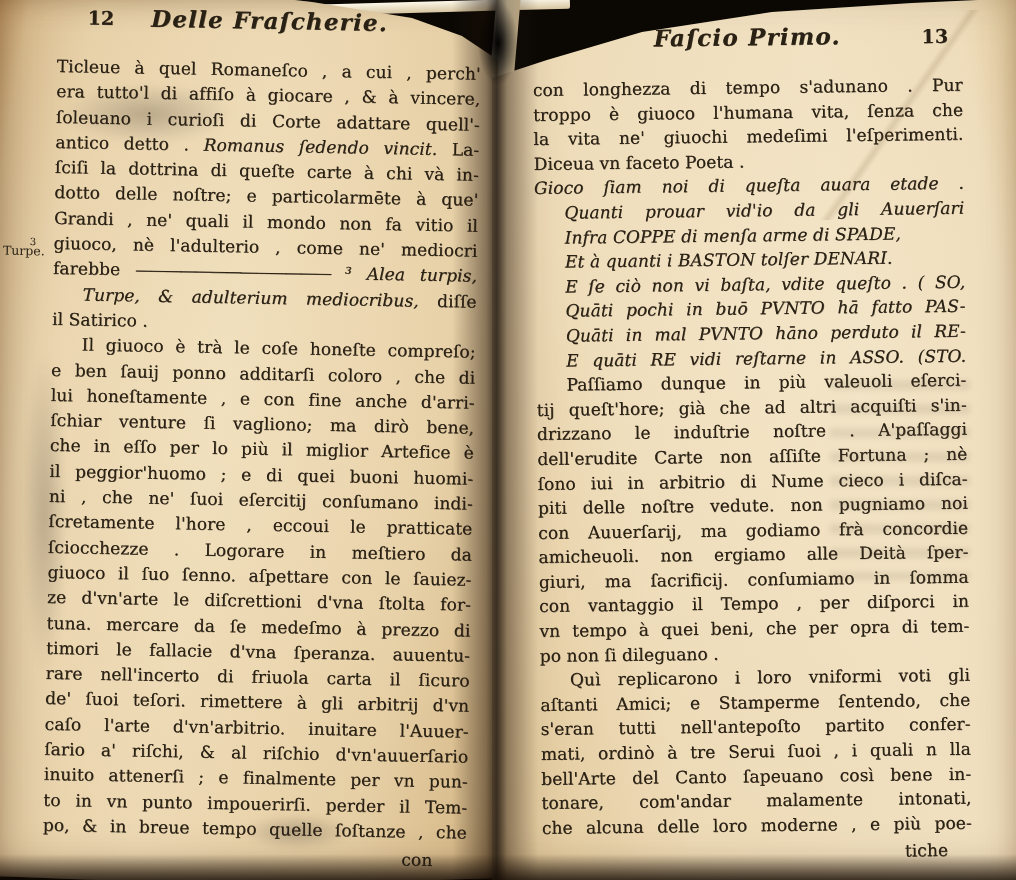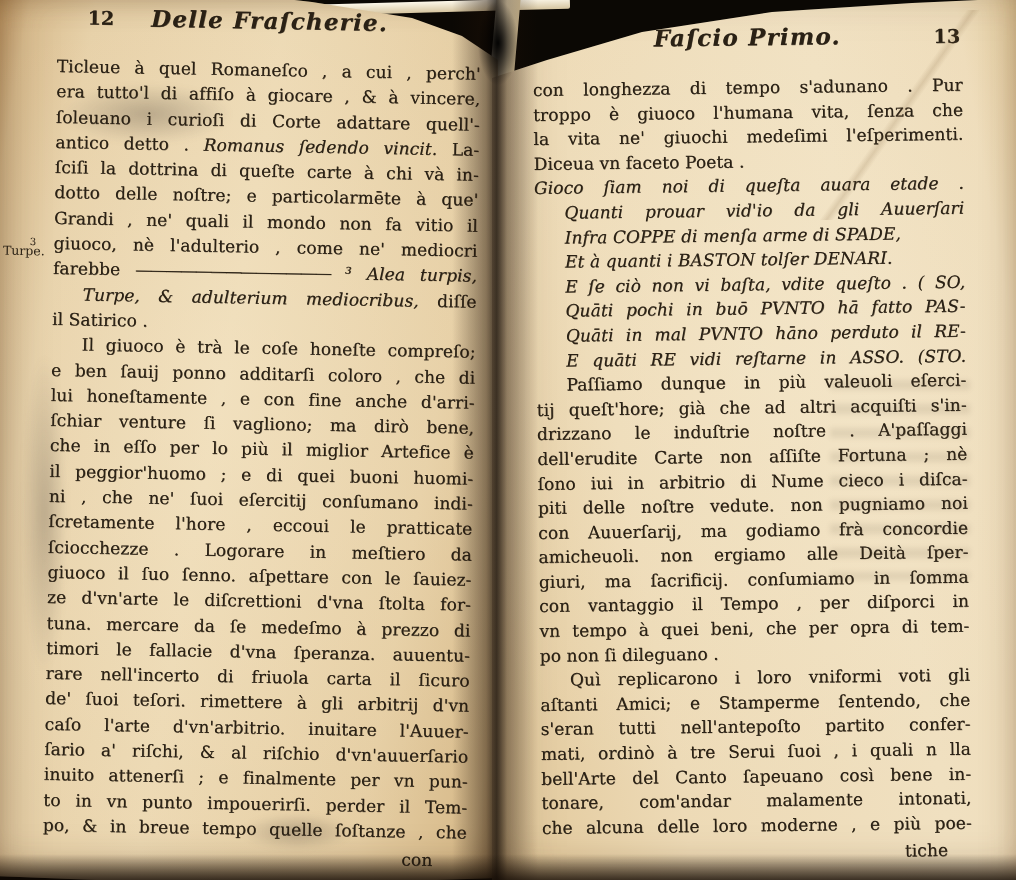--- a/index.html
+++ b/index.html
@@ -37,21 +37,21 @@
   .text{position:absolute;z-index:3;color:var(--ink,#2a2115);
     text-shadow:0.4px 0.3px 0.6px rgba(43,32,18,.6);letter-spacing:.1px;}
   .page-left .text{left:66px;top:6px;width:424px;font-size:17px;line-height:25.3px;
     transform:rotate(1.05deg);transform-origin:0 0;}
   .page-right .text{left:40px;top:30px;width:430px;font-size:17px;line-height:24.6px;
     transform:rotate(-0.7deg);transform-origin:0 0;}
   .pg-header{position:relative;height:40px;padding-top:4px;margin-bottom:10px;}
   .rtitle{text-align:center;font-style:italic;font-weight:bold;font-size:23px;letter-spacing:1.2px;}
   .pnum{position:absolute;top:5px;font-size:19px;font-weight:bold;}
   .pnum-left{left:30px;}
-  .pnum-right{right:2px;}
+  .pnum-right{right:14px;}
   .line{min-height:24px;}
   .line.just{text-align:justify;text-align-last:justify;}
   .line.ind{padding-left:30px;}
   .it{font-style:italic;}
   .dash{letter-spacing:-2px;}
   .catchword{text-align:right;margin-top:3px;}
   .cw-left{padding-right:34px;}
   .cw-right{padding-right:24px;}
   .margin-note{position:absolute;left:4px;top:242px;width:56px;z-index:3;font-size:12.5px;
     color:var(--ink,#2a2115);text-align:center;transform:rotate(1deg);}

